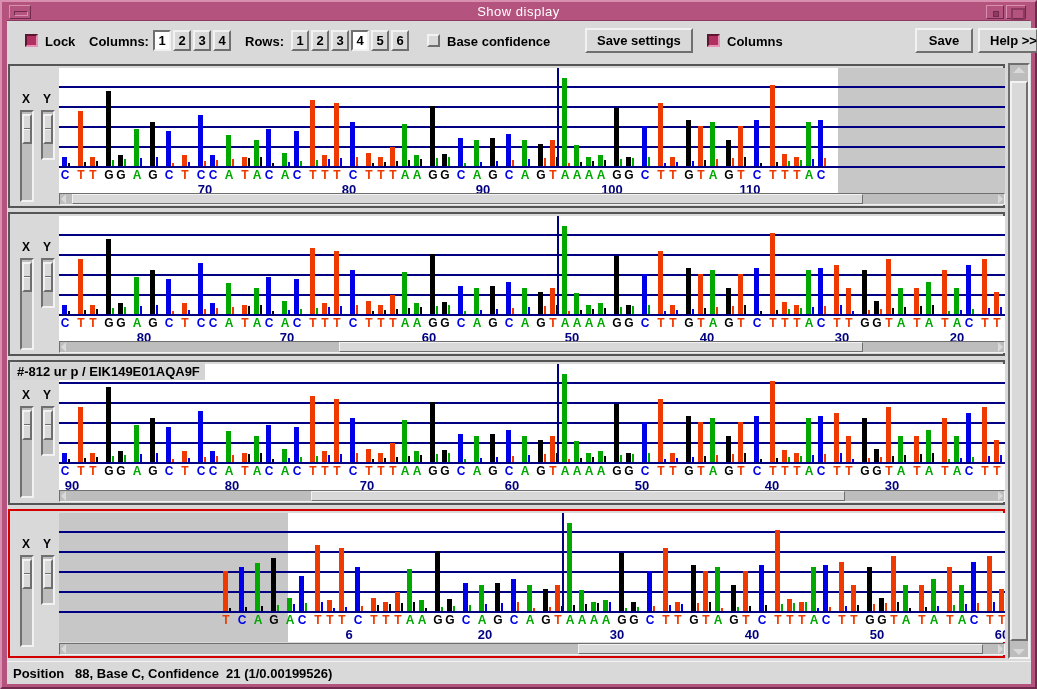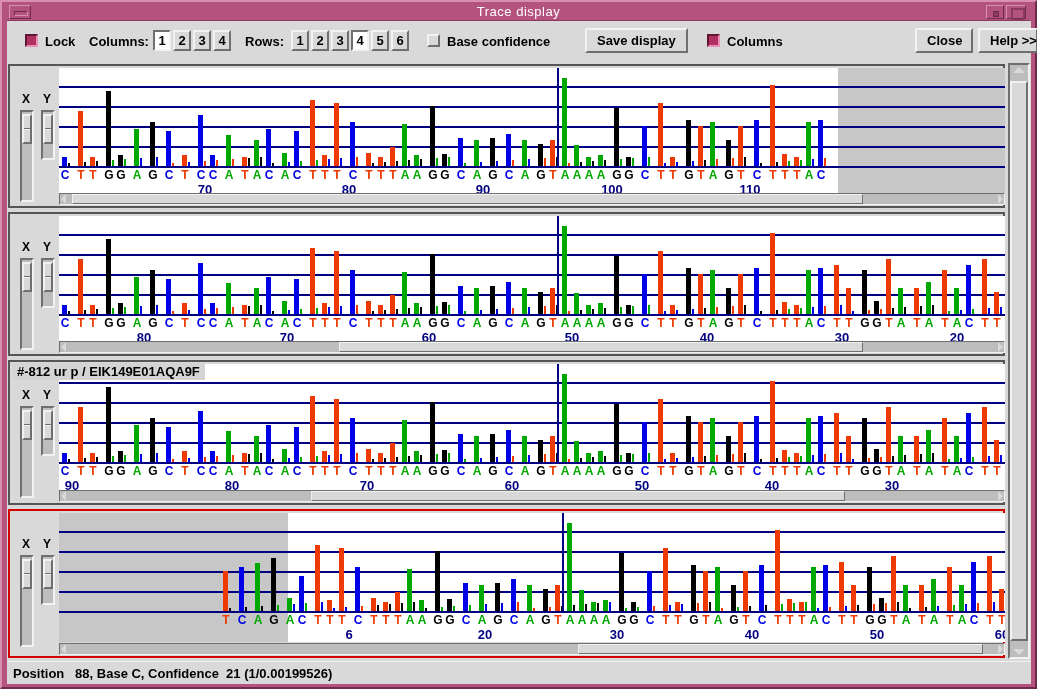--- a/index.html
+++ b/index.html
@@ -100,21 +100,21 @@
     font-size:13px;font-weight:bold;color:#000;line-height:23px;padding-left:6px;
     white-space:pre;border-top:1px solid #f2f2f2;}
 </style>
 </head>
 <body>
 
 <div id="frame"></div>
 
 <div id="titlebar">
   <div id="menu-btn" class="tb-btn"></div>
-  <div id="title-text">Trace display</div>
+  <div id="title-text">Show display</div>
   <div id="min-btn" class="tb-btn"></div>
   <div id="max-btn" class="tb-btn"></div>
 </div>
 
 <div id="content"></div>
 
 <div id="toolbar">
   <div class="cb on" style="left:18px"></div>
   <div class="tlabel" style="left:38px">Lock</div>
   <div class="tlabel" style="left:82px">Columns:</div>
@@ -124,24 +124,24 @@
   <div class="numbtn" style="left:206px">4</div>
   <div class="tlabel" style="left:238px">Rows:</div>
   <div class="numbtn" style="left:284px">1</div>
   <div class="numbtn" style="left:304px">2</div>
   <div class="numbtn" style="left:324px">3</div>
   <div class="numbtn sel" style="left:344px">4</div>
   <div class="numbtn" style="left:364px">5</div>
   <div class="numbtn" style="left:384px">6</div>
   <div class="cb off" style="left:420px"></div>
   <div class="tlabel" style="left:440px">Base confidence</div>
-  <div class="pushbtn" style="left:578px">Save display</div>
+  <div class="pushbtn" style="left:578px">Save settings</div>
   <div class="cb on" style="left:700px"></div>
   <div class="tlabel" style="left:720px">Columns</div>
-  <div class="pushbtn" style="left:908px;width:58px">Close</div>
+  <div class="pushbtn" style="left:908px;width:58px">Save</div>
   <div class="pushbtn" style="left:971px;width:60px">Help &gt;&gt;</div>
 </div>
 
 <div class="panel" style="top:64px;height:144px">
   <div class="trace-clip">
       <div class="grayzone" style="left: 779px; width: 175px;"></div>
       <div class="gridline" style="top: 98px;"></div>
       <div class="gridline" style="top: 78px;"></div>
       <div class="gridline" style="top: 58px;"></div>
       <div class="gridline" style="top: 38px;"></div>

